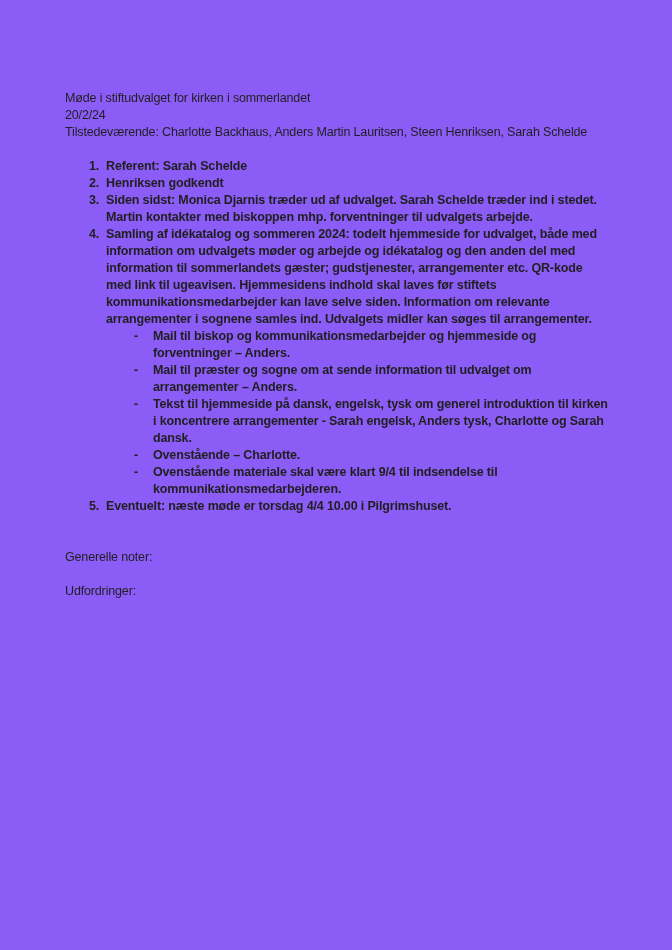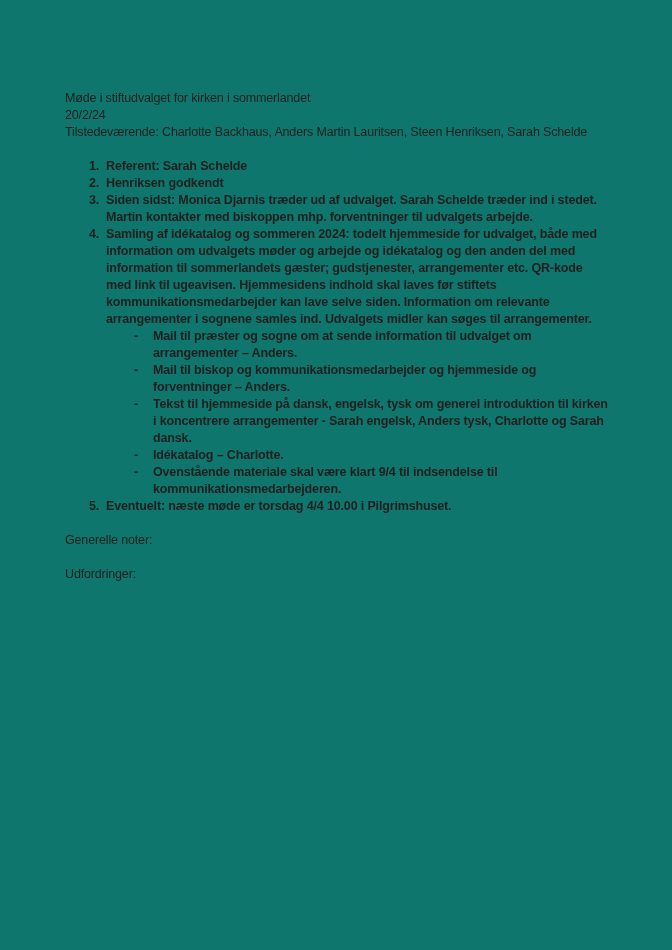--- a/index.html
+++ b/index.html
@@ -15,21 +15,21 @@
     font-size: 12.5px;
     line-height: 17px;
     letter-spacing: -0.15px;
     color: #1f1f1f;
   }
   .page {
     box-sizing: border-box;
     width: 672px;
     height: 950px;
     padding: 90px 64px 0 65px;
-    background: #0f766e;
+    background: #8b5cf6;
   }
   p { margin: 0; }
   .nowrap { white-space: nowrap; }
 
   
   ol.agenda {
     list-style: none;
     counter-reset: n;
     margin: 17px 0 0 0;
     padding: 0;
@@ -57,21 +57,21 @@
     position: relative;
     padding-left: 47px;
   }
   ul.dash > li::before {
     content: "-";
     position: absolute;
     left: 28px;
     top: 0;
   }
 
-  .section { }
+  .section { margin-top: 17px; }
   .section-challenges { margin-top: 17px; }
   .spacer-line { height: 17px; }
 </style>
 </head>
 <body>
 
 <div class="page">
 
   <p class="nowrap">Møde i stiftudvalget for kirken i sommerlandet</p>
   <p>20/2/24</p>
@@ -83,24 +83,24 @@
     </li>
     <li>
       <span>Henriksen godkendt</span>
     </li>
     <li>
       <span>Siden sidst: Monica Djarnis træder ud af udvalget. Sarah Schelde træder ind i stedet. Martin kontakter med biskoppen mhp. forventninger til udvalgets arbejde.</span>
     </li>
     <li>
       <span>Samling af idékatalog og sommeren 2024: todelt hjemmeside for udvalget, både med information om udvalgets møder og arbejde og idékatalog og den anden del med information til sommerlandets gæster; gudstjenester, arrangementer etc. QR-kode med link til ugeavisen. Hjemmesidens indhold skal laves før stiftets kommunikationsmedarbejder kan lave selve siden. Information om relevante arrangementer i sognene samles ind. Udvalgets midler kan søges til arrangementer.</span>
       <ul class="dash">
+        <li>Mail til biskop og kommunikationsmedarbejder og hjemmeside og forventninger – Anders.</li>
         <li>Mail til præster og sogne om at sende information til udvalget om arrangementer – Anders.</li>
-        <li>Mail til biskop og kommunikationsmedarbejder og hjemmeside og forventninger – Anders.</li>
         <li>Tekst til hjemmeside på dansk, engelsk, tysk om generel introduktion til kirken i koncentrere arrangementer - Sarah engelsk, Anders tysk, Charlotte og Sarah dansk.</li>
-        <li>Idékatalog – Charlotte.</li>
+        <li>Ovenstående – Charlotte.</li>
         <li>Ovenstående materiale skal være klart 9/4 til indsendelse til kommunikationsmedarbejderen.</li>
       </ul>
     </li>
     <li>
       <span>Eventuelt: næste møde er torsdag 4/4 10.00 i Pilgrimshuset.</span>
     </li>
   </ol>
 
   <div class="spacer-line"></div>
 

